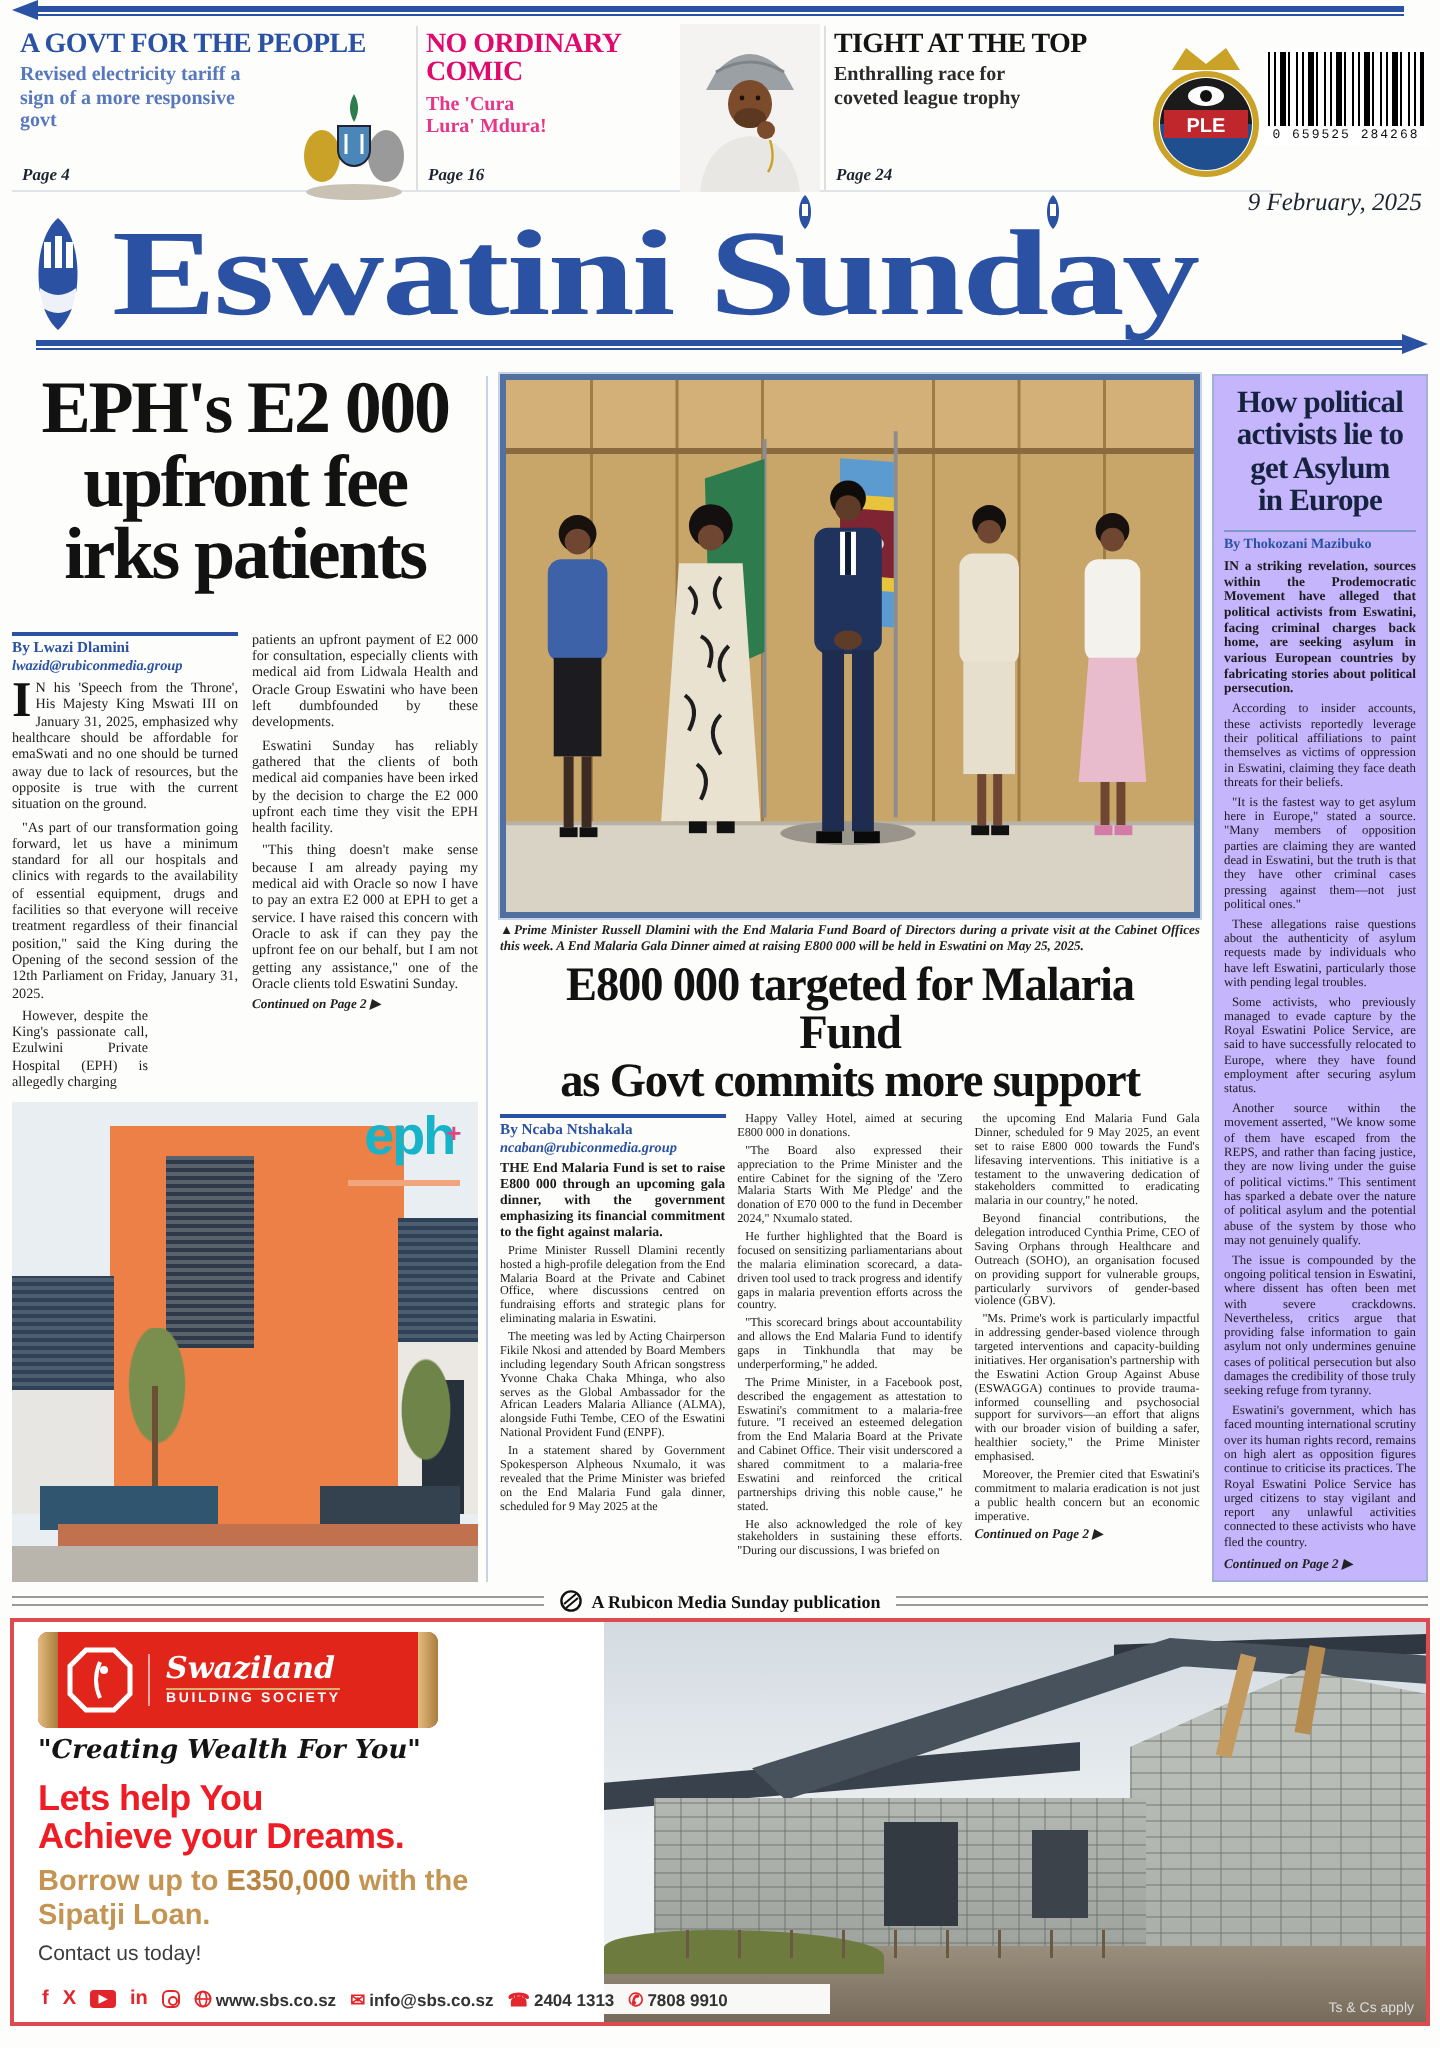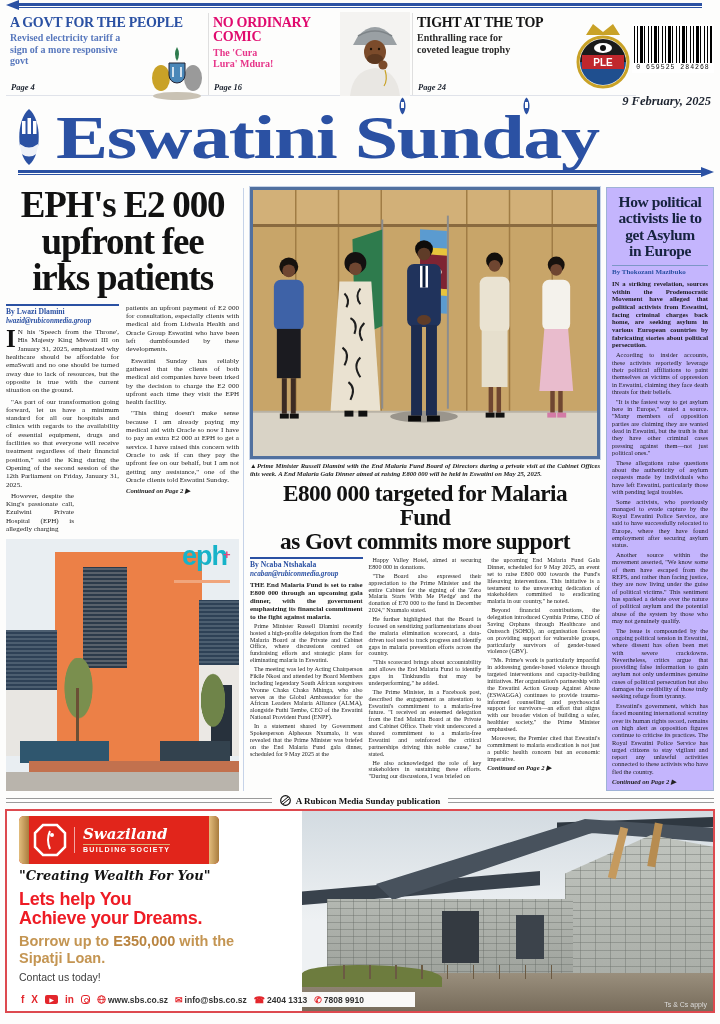--- a/index.html
+++ b/index.html
@@ -28,21 +28,21 @@
   .t-art { position:absolute; }
   .arms-art { right:4px; bottom:-6px; }
   .man-art { right:2px; top:-1px; }
   .ple-art { right:4px; top:4px; }
 
   
   .barcode { position:absolute; top:24px; right:6px; width:82px; background:#fff; padding:2px; }
   .bars { height:37px; background:repeating-linear-gradient(90deg,#000 0 1px,#fff 1px 3px,#000 3px 4px,#fff 4px 6px,#000 6px 9px,#fff 9px 10px,#000 10px 11px,#fff 11px 14px); }
   .digits { font-family:"Liberation Mono", monospace; font-size:6.5px; text-align:center; color:#111; letter-spacing:1px; margin-top:1px; }
 
-  .issue-date { position:absolute; top:94px; right:9px; font-style:italic; font-weight:bold; font-size:12.5px; color:#1d2430; }
+  .issue-date { position:absolute; top:94px; right:9px; font-style:italic; font-weight:normal; font-size:12.5px; color:#1d2430; }
 
   
   .masthead { position:absolute; top:106px; left:6px; right:6px; height:62px; display:flex; align-items:center; }
   .mast-title { font-weight:bold; font-size:61px; color:#2b51a3; letter-spacing:-1px; line-height:1;
       transform:scaleX(1.28); transform-origin:left center; white-space:nowrap; margin-left:4px; }
   .mini-shield { position:absolute; top:97px; }
   .ms1 { left:396px; } .ms2 { left:520px; }
 
   .vsep { position:absolute; left:243px; top:188px; height:603px; border-left:1px solid #c6d3e8; }
 
@@ -50,21 +50,21 @@
   .byline-rule { height:2px; background:#2b51a3; margin-bottom:2px; }
   .byline { color:#2b51a3; font-weight:bold; font-size:7.6px;font-family:Liberation Serif, serif; }
   .byline-email { color:#2b51a3; font-weight:bold; font-style:italic; font-size:7.2px; margin-bottom:3px; }
   .continued { font-style:italic; font-weight:bold; font-size:6.6px; color:#222; margin-top:2px; }
   p { text-align:justify; color:#1b1b1b; }
 
   
   .lead { position:absolute; left:6px; top:187px; width:233px; height:604px; display:flex; flex-direction:column; }
   .lead-headline { font-size:37px; font-weight:bold; letter-spacing:-1.2px; line-height:0.99; text-align:center;
       color:#121212; white-space:pre-line; }
-  .lead-cols { display:flex; gap:7px; margin-top:7px; }
+  .lead-cols { display:flex; gap:7px; margin-top:19px; }
   .lcol { width:113px; font-size:7.1px; line-height:1.17; }
   .lcol p { margin-bottom:3px; }
   .lcol p + p { text-indent:5px; }
   .dropcap { float:left; font-size:25px; line-height:21px; font-weight:bold; padding-right:2px; color:#111; }
   .wrap-narrow { width:68px; }
 
   
   .eph-photo { flex:1; margin-top:3px; position:relative; overflow:hidden; background:#e9eef2; }
   .eph-tower { position:absolute; left:21%; top:5%; width:63%; height:88%; background:#ec8047; }
   .eph-louver { position:absolute; left:33%; top:11%; width:19%; height:40%;

